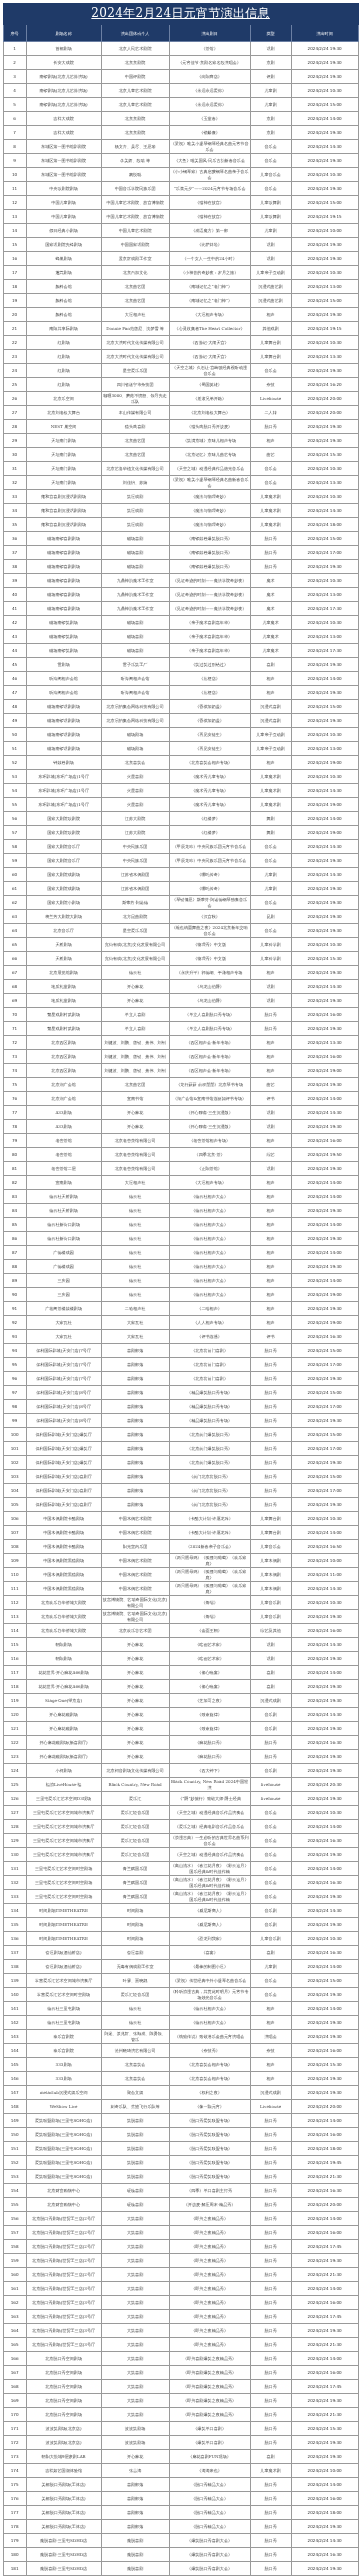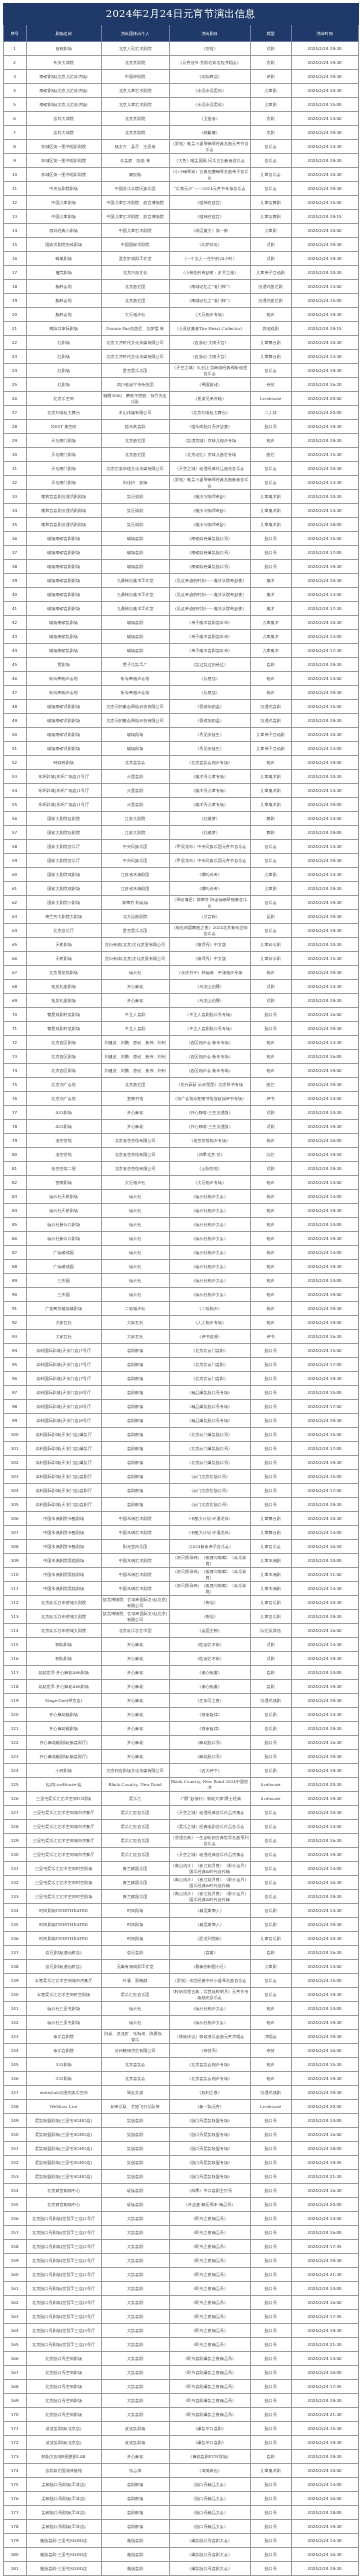--- a/index.html
+++ b/index.html
@@ -1,22 +1,22 @@
 <!DOCTYPE html>
 <html style="font-size:8.2px"><head>
 <meta charset="utf-8">
 <style>
   html, body { margin: 0; padding: 0; background: #ffffff; }
   body { width: 361px; font-family: "DejaVu Serif", "Liberation Serif", serif; color: #333; }
   .wrap { padding: 2.6px 2.6px 5.2px 2.6px; }
   table { width: 355px; border-collapse: collapse; table-layout: fixed; }
   .title-cell {
     background: #1f3a68; color: #ffffff; text-align: center;
-    height: 18.5px; font-size: 10px; font-family: "DejaVu Serif", serif;
-    border: 0.5px solid #1f3a68; letter-spacing: 0.3px;
+    height: 18.5px; font-size: 12px; font-family: "DejaVu Serif", serif;
+    border: 0.5px solid #1f3a68; letter-spacing: 0.3px; text-decoration: underline;
   }
   th {
     background: #1f3a68; color: #ffffff; font-weight: normal; font-size: 4.1px;
     height: 14px; border: 0.5px solid #6b7fa3; border-top: 0.5px solid #4a5e85;
   }
   td {
     border: 0.5px solid #9a9a9a; text-align: center; font-size: 4.1px;
     height: 13px; padding: 0 1px; line-height: 5.2px; color: #444;
     word-break: break-all; overflow: hidden;
   }

